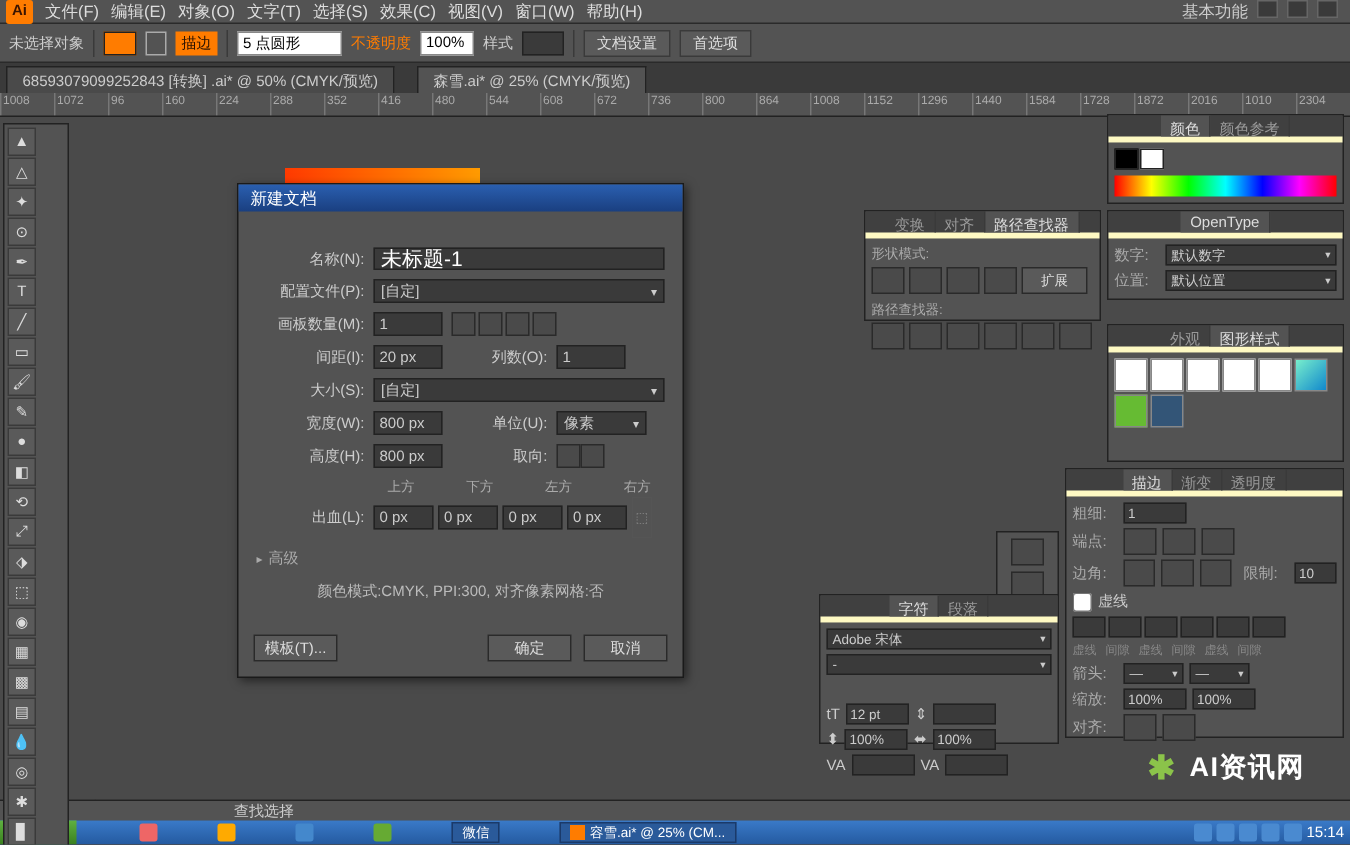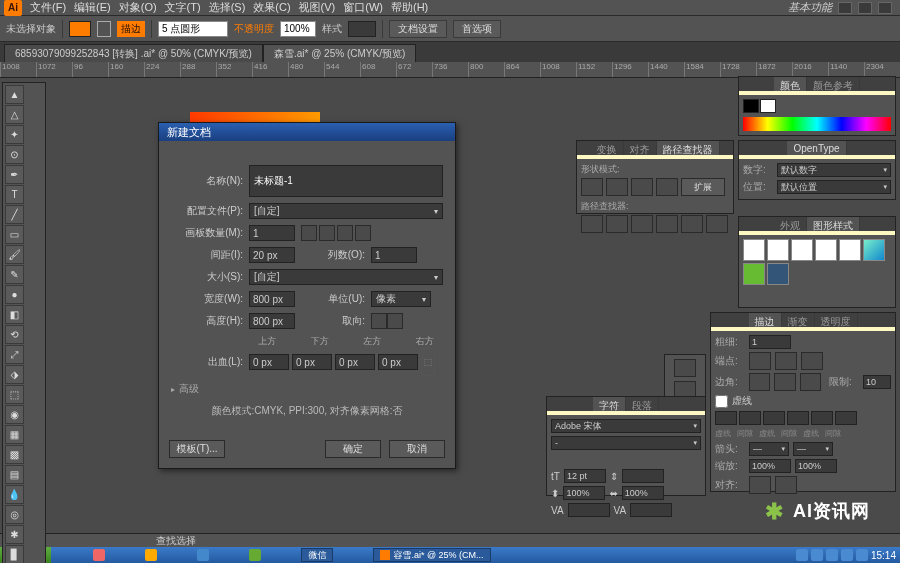--- a/index.html
+++ b/index.html
@@ -2,35 +2,35 @@
 <html><head>
 <meta charset="utf-8">
 <style>
 * { margin:0; padding:0; box-sizing:border-box; font-family:"Microsoft YaHei",sans-serif; }
 body { width:900px; height:563px; background:#4a4a4a; overflow:hidden; position:relative; font-size:11px; color:#ccc; }
 
 
 .menubar { height:16px; background:#535353; display:flex; align-items:center; padding-left:4px; border-bottom:1px solid #2a2a2a; }
 .ai-logo { width:18px; height:16px; background:#ff7c00; color:#3a1400; font-weight:bold; font-size:10px; text-align:center; line-height:16px; border-radius:2px; margin-right:8px; }
 .menubar span.menu-item { margin-right:8px; font-size:11px; color:#ddd; }
-.menubar .right { margin-left:auto; display:flex; align-items:center; gap:6px; padding-right:8px;font-style:italic; }
+.menubar .right { margin-left:auto; display:flex; gap:6px; padding-right:8px; }
 .win-btn { width:14px; height:12px; background:#3a3a3a; border:1px solid #666; }
 
 
 .optionsbar { height:26px; background:#535353; display:flex; align-items:center; padding:0 6px; border-bottom:1px solid #2a2a2a; gap:6px; }
 .swatch { width:22px; height:16px; background:#ff7c00; border:1px solid #222; }
 .sep { width:1px; height:18px; background:#3a3a3a; }
 .opt-lbl { font-size:10px; color:#ccc; }
 .opt-input { height:16px; background:#fff; border:1px solid #888; font-size:10px; padding:0 3px; color:#000; }
 .opt-btn { height:18px; background:#5a5a5a; border:1px solid #3a3a3a; font-size:10px; color:#ddd; padding:0 8px; }
 .orange-box { height:16px; background:#ff7c00; color:#2a1200; font-size:10px; padding:0 4px; display:flex; align-items:center; }
 
 
 .tabbar { height:20px; background:#3a3a3a; display:flex; align-items:flex-end; padding-left:4px; }
-.doc-tab { height:18px; background:#4a4a4a; border:1px solid #222; border-bottom:none; padding:2px 10px; font-size:10px; color:#ccc; margin-right:0; }
+.doc-tab { height:18px; background:#4a4a4a; border:1px solid #222; border-bottom:none; padding:2px 10px; font-size:10px; color:#ccc; margin-right:15px; }
 .doc-tab.active { background:#535353; }
 
 
 .ruler-h { height:16px; background:#535353; border-bottom:1px solid #222; position:relative; overflow:hidden; font-size:8px; color:#aaa; display:flex; }
 .ruler-h span { flex:0 0 36px; border-left:1px solid #777; padding-left:1px; }
 
 
 .main { position:absolute; top:82px; left:0; right:0; bottom:30px; background:#4a4a4a; }
 .canvas-strip { position:absolute; top:30px; left:190px; width:130px; height:22px; background:linear-gradient(90deg,#ff3a00,#ff9b00); }
 
@@ -40,21 +40,21 @@
 
 
 .ruler-v { position:absolute; top:82px; left:48px; width:16px; bottom:30px; background:#535353; border-right:1px solid #222; }
 
 
 .dialog { position:absolute; top:122px; left:158px; width:298px; background:#535353; border:1px solid #1a1a1a; box-shadow:2px 2px 6px rgba(0,0,0,.5); z-index:10; }
 .dialog-title { height:18px; background:linear-gradient(#2a5fb0,#1a3f80); color:#fff; font-size:11px; padding:2px 8px; }
 .dialog-body { padding:24px 12px 8px; }
 .drow { display:flex; align-items:center; margin-bottom:6px; }
 .drow label { width:72px; text-align:right; font-size:10px; color:#ccc; margin-right:6px; }
-.dinput { flex:1; height:32px; background:#3a3a3a; border:1px solid #222; color:#fff; font-size:10px; padding:0 4px; }
+.dinput { flex:1; height:15px; background:#3a3a3a; border:1px solid #222; color:#fff; font-size:14px; padding:0 4px; }
 .dnum { width:46px; height:16px; background:#3a3a3a; border:1px solid #222; color:#ccc; font-size:10px; padding:0 3px; }
 .dselect { flex:1; height:16px; background:#3a3a3a; border:1px solid #222; color:#ccc; font-size:10px; display:flex; align-items:center; justify-content:space-between; padding:0 4px; }
 .dselect::after { content:"▾"; font-size:8px; }
 .dcol4 { display:flex; gap:16px; }
 .dcol4 > div { flex:1; text-align:center; font-size:9px; color:#aaa; }
 .dbleed { display:flex; gap:3px; align-items:center; }
 .dbleed .dnum { width:40px; }
 .dlink { width:14px; height:28px; border:1px solid #555; font-size:9px; color:#888; display:flex; align-items:center; justify-content:center; }
 .dlv { display:flex; align-items:center; margin:6px 0; font-size:10px; color:#aaa; }
 .dlv::before { content:"▸"; margin-right:4px; font-size:8px; }
@@ -173,21 +173,21 @@
     <span>800</span>
     <span>864</span>
     <span>1008</span>
     <span>1152</span>
     <span>1296</span>
     <span>1440</span>
     <span>1584</span>
     <span>1728</span>
     <span>1872</span>
     <span>2016</span>
-    <span>1140</span>
+    <span>1010</span>
     <span>2304</span>
 </div>
 
 <div class="toolbox">
   <div class="tool">▲</div>
   <div class="tool">△</div>
   <div class="tool">✦</div>
   <div class="tool">⊙</div>
   <div class="tool">✒</div>
   <div class="tool">T</div>

